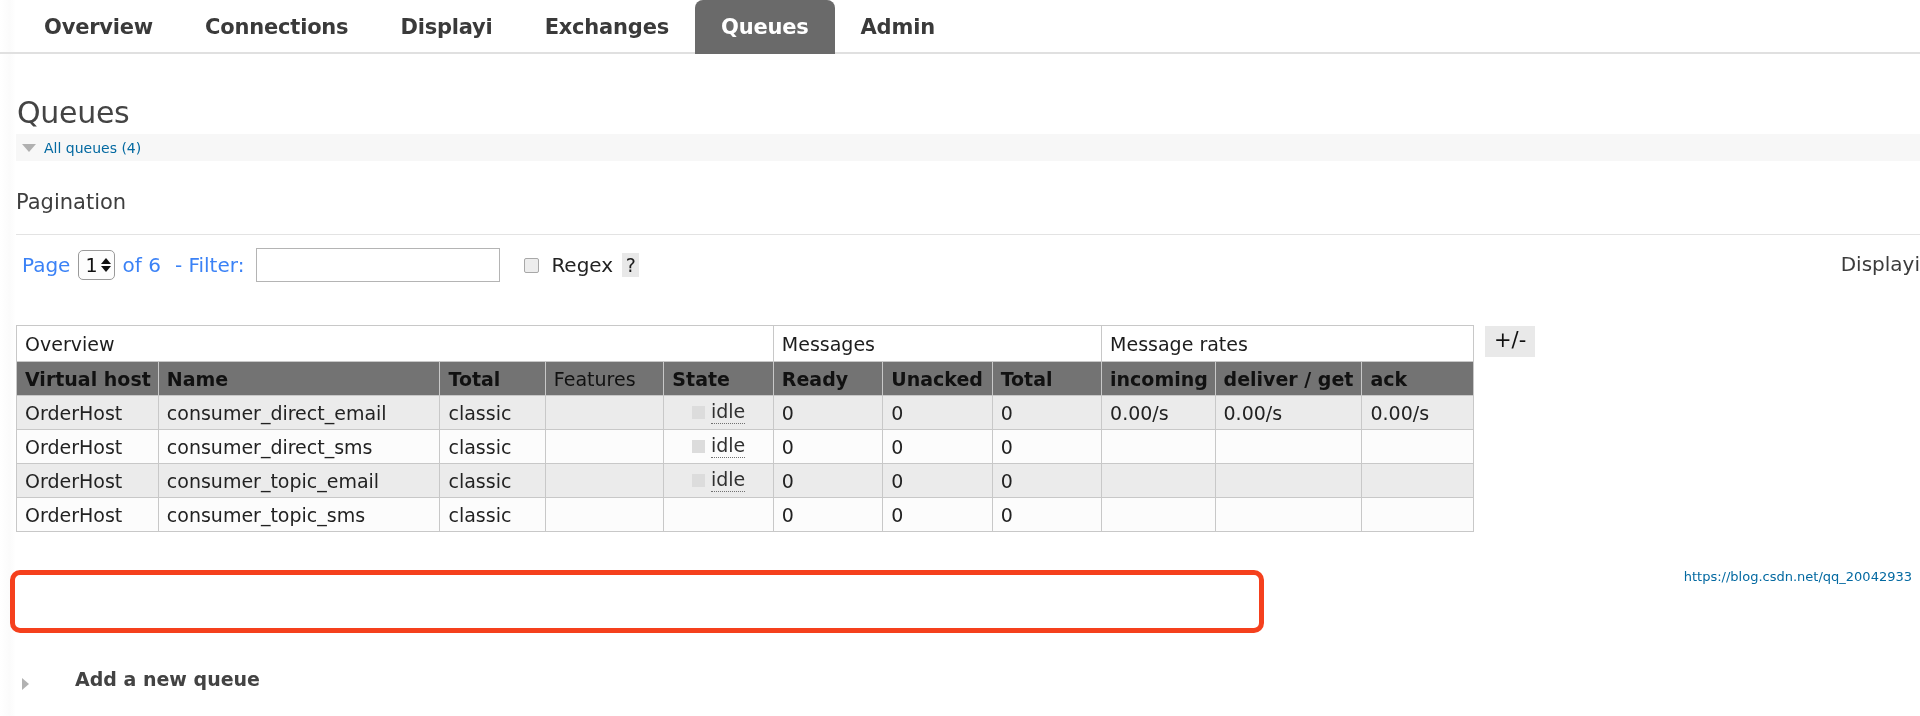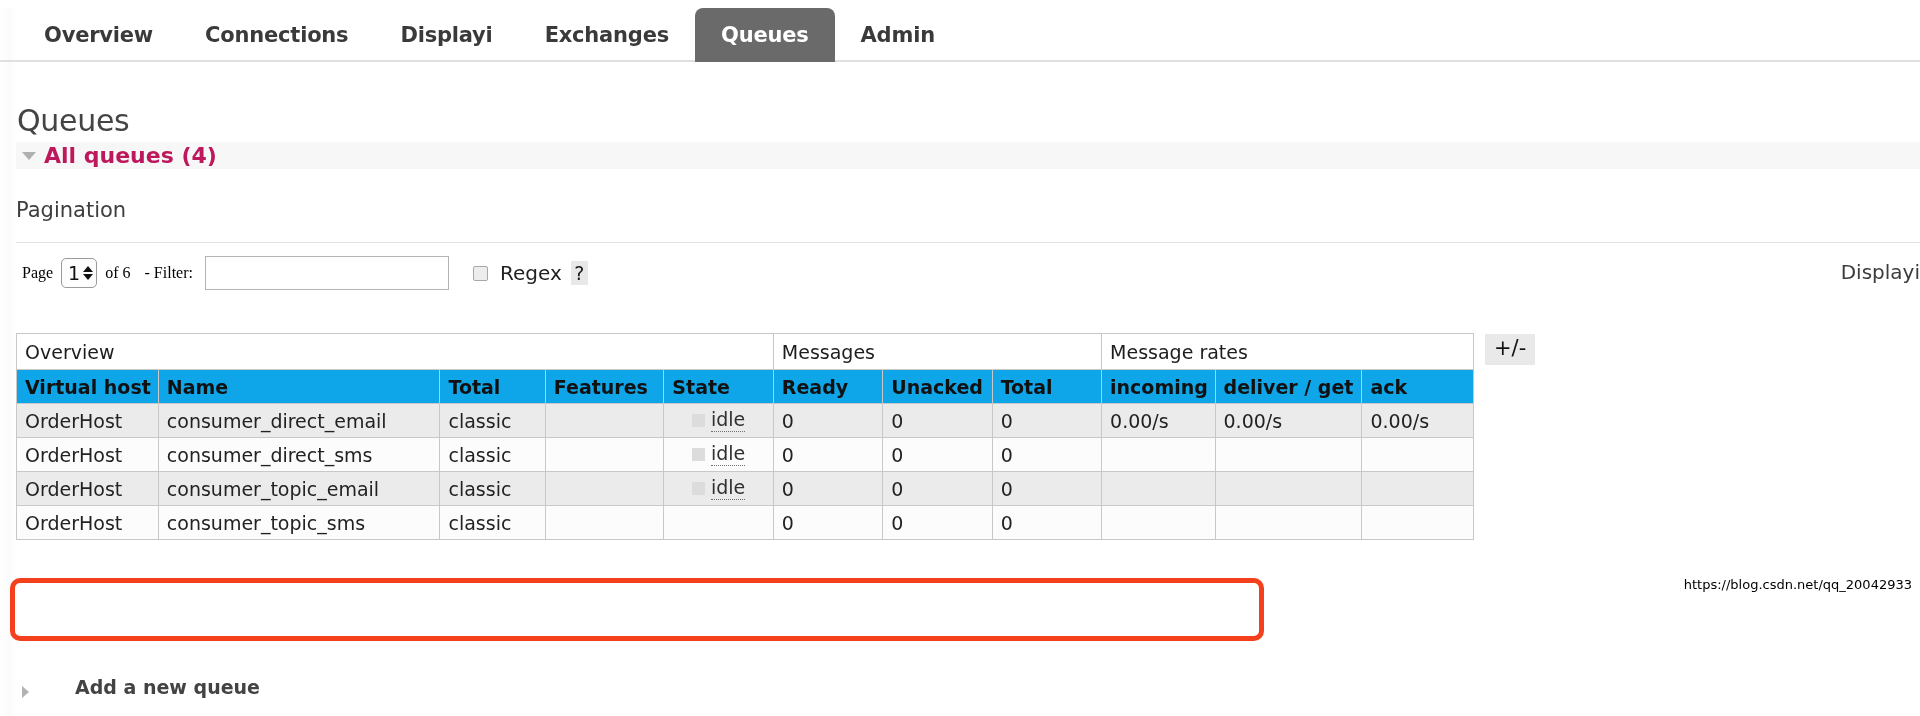--- a/index.html
+++ b/index.html
@@ -9,21 +9,20 @@
     overflow: hidden;
     background: #ffffff;
     font-family: "DejaVu Sans", "Liberation Sans", sans-serif;
   }
 
   #page {
     position: relative;
     width: 1920px;
     height: 592px;
     background: #ffffff;
-    margin-top: 8px;
   }
 
   
   .page-edge {
     position: absolute;
     left: 0; top: 0;
     width: 16px; height: 716px;
     background: linear-gradient(to right, #ffffff 0%, #fbfbfb 60%, #ffffff 100%);
   }
 
@@ -81,23 +80,23 @@
   .tri-down {
     width: 0; height: 0;
     border-left: 7px solid transparent;
     border-right: 7px solid transparent;
     border-top: 8px solid #b0b0b0;
     margin-right: 8px;
     margin-left: 6px;
     cursor: pointer;
   }
   .section-bar .label {
-    font-size: 22px;
-    font-weight: bold;
-    color: #be185d;
+    font-size: 14px;
+    font-weight: normal;
+    color: #0369a1;
   }
 
   
   .pagination-head {
     position: absolute;
     left: 16px; top: 190px;
     width: 1904px;
     padding-bottom: 20px;
     border-bottom: 1px solid #e3e3e3;
     font-size: 21px;
@@ -107,24 +106,23 @@
 
   
   .filter-row {
     position: absolute;
     left: 22px; top: 245px;
     width: 1890px; height: 40px;
     display: flex;
     align-items: center;
   }
   .filter-row .txt {
-    font-size: 16px;
-    color: #000000;
+    font-size: 20px;
+    color: #3b82f6;
     white-space: nowrap;
-    font-family: Liberation Serif, serif;
   }
   .page-spinner {
     display: inline-flex;
     align-items: center;
     border: 1px solid #9a9a9a;
     border-radius: 5px;
     background: #fdfdfd;
     height: 30px;
     padding: 0 3px 0 6px;
     margin: 0 8px;
@@ -223,26 +221,26 @@
   }
   
   tr.group-row td {
     background: #ffffff;
     font-size: 19px;
     color: #1d1d1d;
     height: 36px;
   }
   
   tr.col-row th {
-    background: #0ea5e9;
+    background: #737373;
     font-weight: bold;
     color: #111111;
     height: 34px;
   }
-  tr.col-row th.plain { font-weight: bold; }
+  tr.col-row th.plain { font-weight: normal; }
   th.num, td.num { text-align: right; }
 
   tr.data-row.alt td { background: #ebebeb; }
   tr.data-row td { background: #fcfcfc; }
 
   td.vhost { color: #555555; }
   td.qname { font-weight: bold; color: #111111; }
   td.qtype { color: #3a3a3a; }
 
   .state-cell {
@@ -303,21 +301,21 @@
     font-size: 19px;
     font-weight: bold;
     color: #434343;
   }
 
   
   .watermark {
     position: absolute;
     right: 8px; bottom: 8px;
     font-size: 13px;
-    color: #000000;
+    color: #0369a1;
     white-space: nowrap;
   }
 </style>
 </head>
 <body>
 
 <div id="page">
 
   <div class="page-edge"></div>
 

